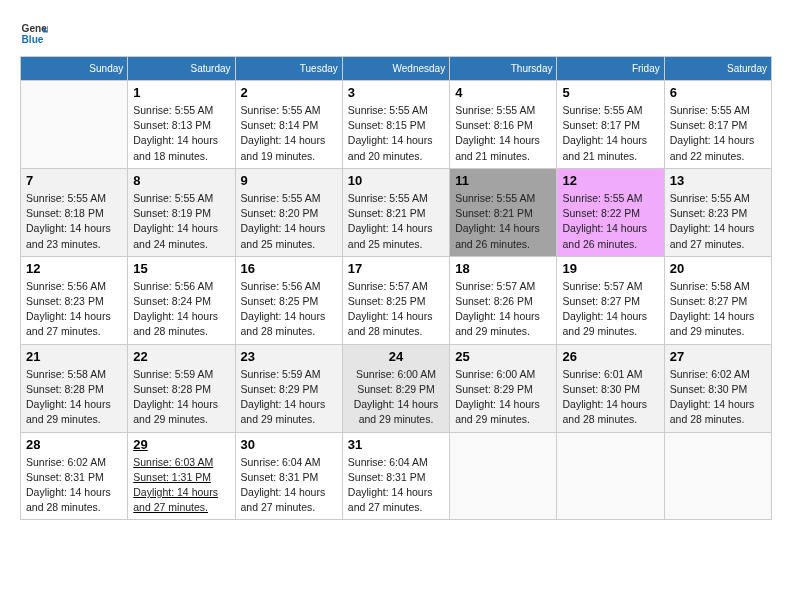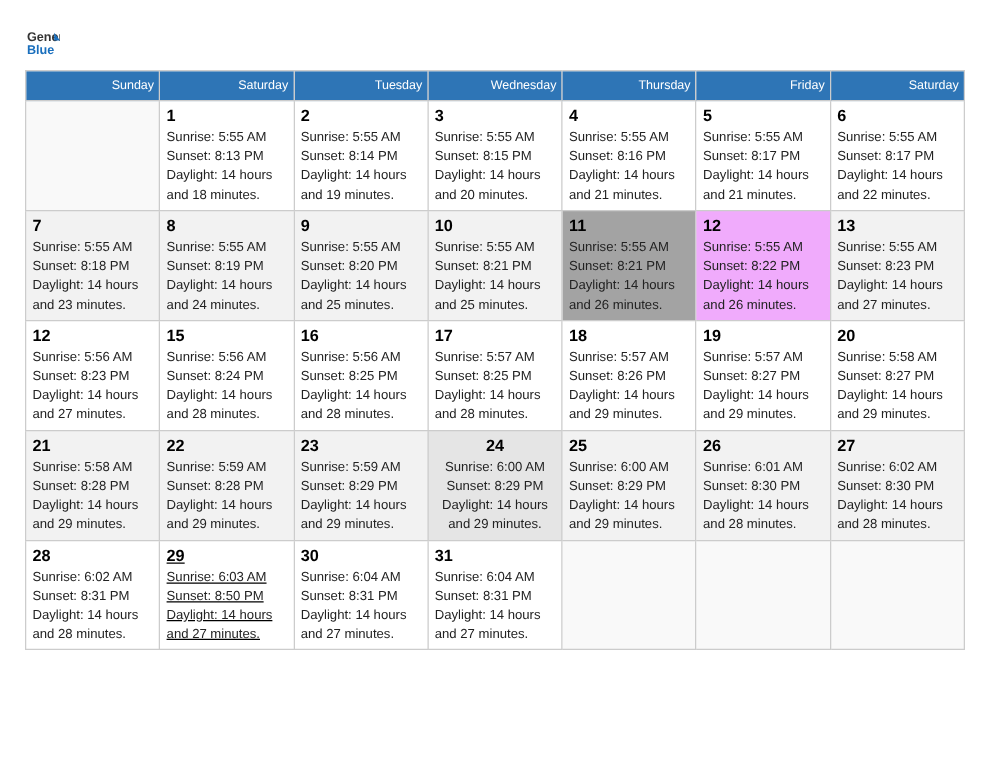--- a/index.html
+++ b/index.html
@@ -319,21 +319,21 @@
         <td style="background-color: rgb(255, 255, 255);">
           <span class="day-num">28</span>
           <div class="day-info" style="white-space: pre-line;">Sunrise: 6:02 AM
 Sunset: 8:31 PM
 Daylight: 14 hours
 and 28 minutes.</div>
         </td>
         <td style="background-color: rgb(255, 255, 255); text-decoration: underline;">
           <span class="day-num">29</span>
           <div class="day-info" style="white-space: pre-line;">Sunrise: 6:03 AM
-Sunset: 8:50 PM
+Sunset: 1:31 PM
 Daylight: 14 hours
 and 27 minutes.</div>
         </td>
         <td style="background-color: rgb(255, 255, 255);">
           <span class="day-num">30</span>
           <div class="day-info" style="white-space: pre-line;">Sunrise: 6:04 AM
 Sunset: 8:31 PM
 Daylight: 14 hours
 and 27 minutes.</div>
         </td>

